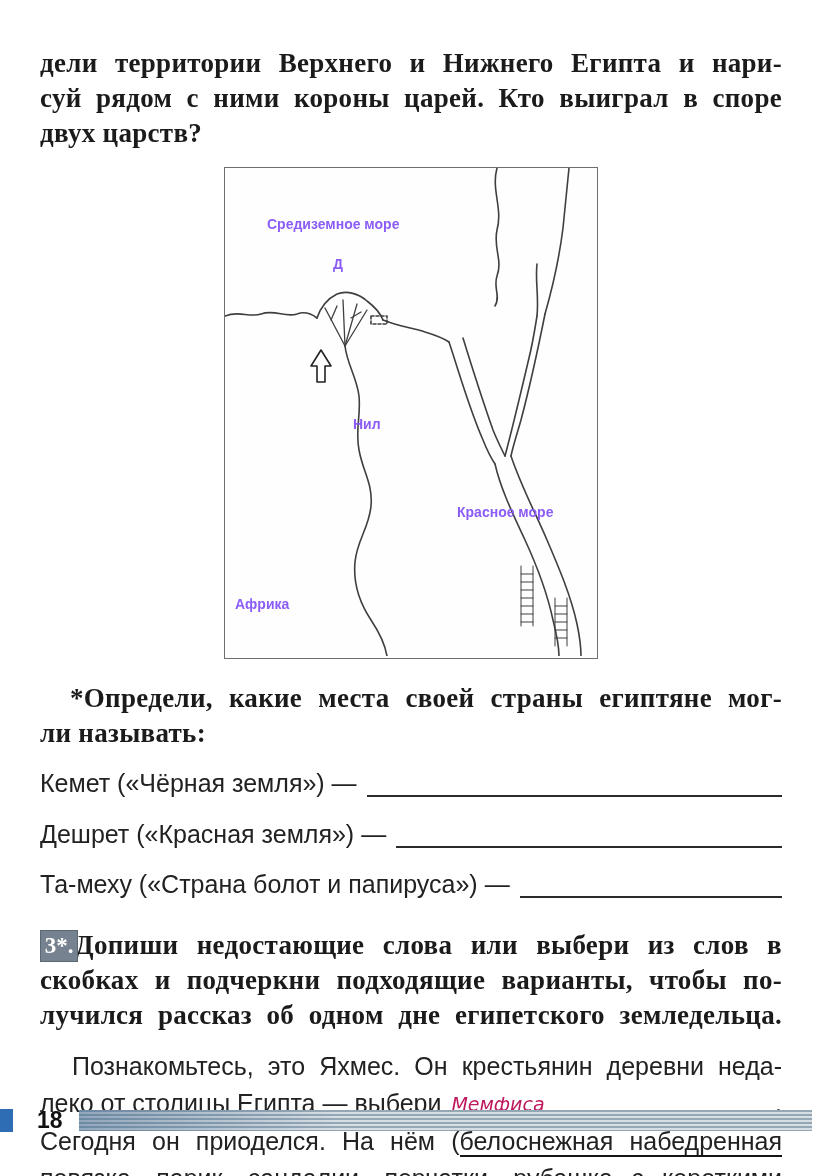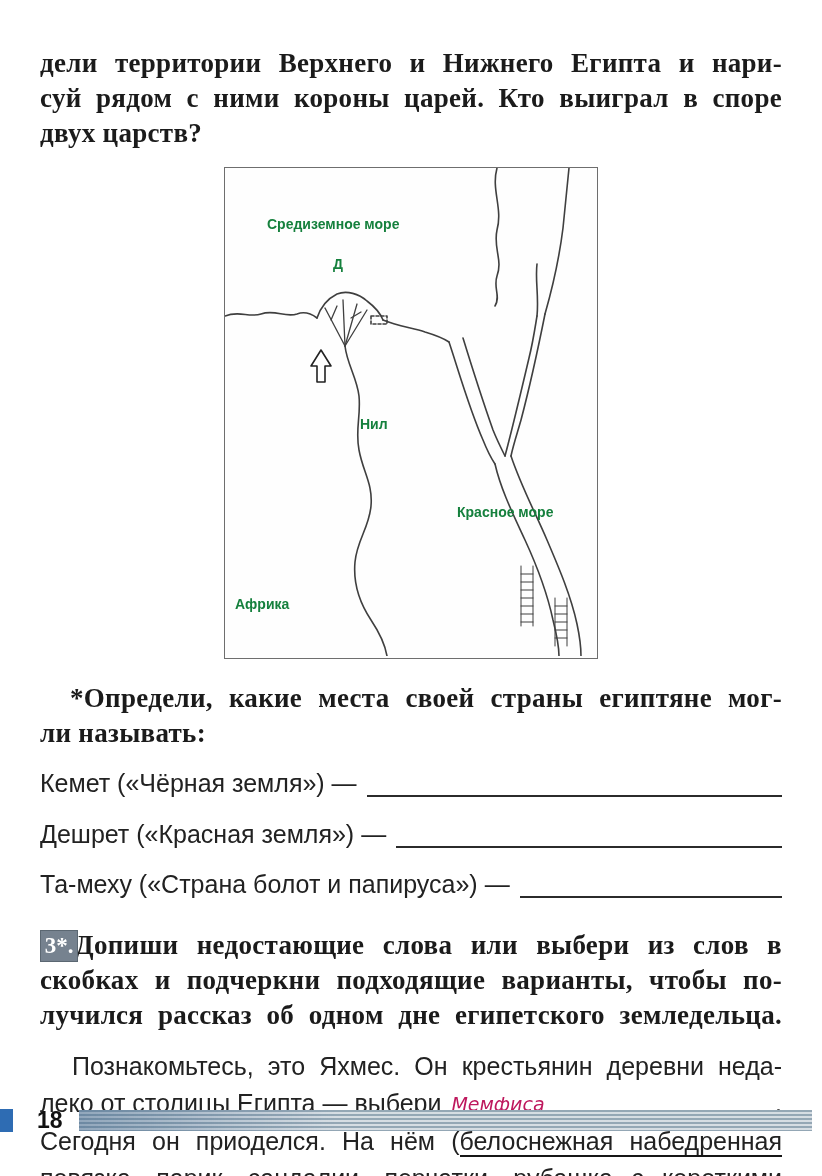--- a/index.html
+++ b/index.html
@@ -13,21 +13,21 @@
   }
   .content{padding:46px 40px 0 40px;}
 
   
   .bold-par{font-weight:bold;font-size:27px;line-height:1.3;letter-spacing:0.3px;}
   .jline{text-align:justify;text-align-last:justify;}
   .jline.last{text-align-last:left;}
 
   
   .map-wrap{width:372px;height:490px;margin:16px auto 0 auto;border:1px solid #6e6e6e;position:relative;background:#fefefe;}
-  .map-label{position:absolute;font-family:"Liberation Sans",sans-serif;font-weight:bold;font-size:14px;color:#15803d;white-space:nowrap;}
+  .map-label{position:absolute;font-family:"Liberation Sans",sans-serif;font-weight:bold;font-size:14px;color:#8b5cf6;white-space:nowrap;}
   .map-svg{position:absolute;left:0;top:0;}
 
   
   .task2{margin-top:22px;}
   .task2 .hline1{padding-left:30px;}
   .star{font-weight:bold;}
   .fill-row{display:flex;margin-top:14px;font-family:"Liberation Sans",sans-serif;font-size:25px;line-height:1.45;color:#222;}
   .fill-row .lbl{white-space:nowrap;margin-right:10px;}
   .fill-row .blank{flex:1;border-bottom:2px solid #2b2b2b;height:30px;}
 
@@ -119,21 +119,21 @@
         <g stroke-width="1">
           <path d="M296,398 V458 M308,398 V458 M296,406 H308 M296,414 H308 M296,422 H308 M296,430 H308 M296,438 H308 M296,446 H308 M296,454 H308"></path>
           <path d="M330,430 V478 M342,430 V478 M330,438 H342 M330,446 H342 M330,454 H342 M330,462 H342 M330,470 H342"></path>
         </g>
 
         <polygon fill="#ffffff" stroke="#222222" points="96,182 86,198 92,198 92,214 100,214 100,198 106,198"></polygon>
       </g>
     </svg>
     <div class="map-label" style="left:42px;top:48px;">Средиземное море</div>
     <div class="map-label" style="left:108px;top:88px;">Д</div>
-    <div class="map-label" style="left:135px;top:248px;">Нил</div>
+    <div class="map-label" style="left:128px;top:248px;">Нил</div>
     <div class="map-label" style="left:232px;top:336px;">Красное море</div>
     <div class="map-label" style="left:10px;top:428px;">Африка</div>
   </div>
 
   <div class="task2">
     <div class="bold-par">
       <div class="jline hline1"><span class="star">*</span><span>Определи, какие места своей страны египтяне мог-</span></div>
       <div class="jline last">ли называть:</div>
     </div>
 

